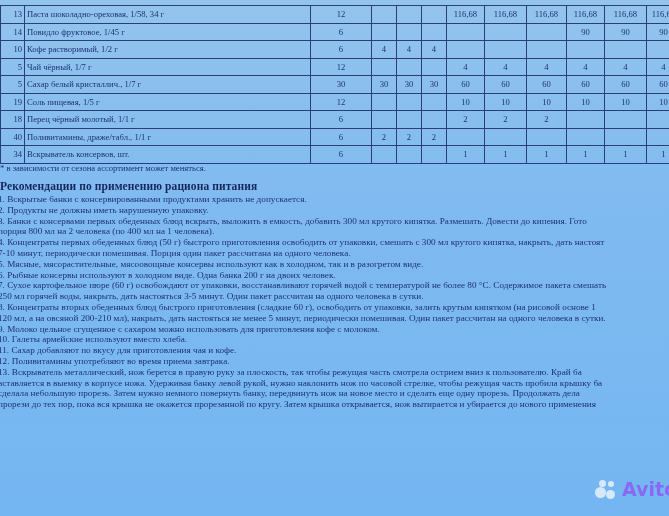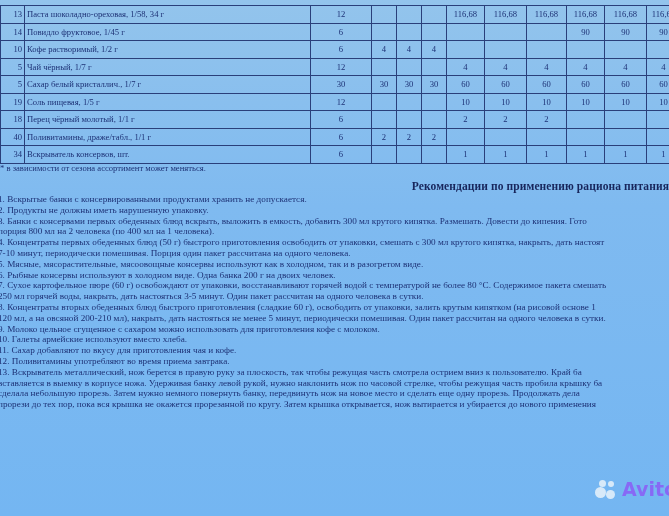--- a/index.html
+++ b/index.html
@@ -22,21 +22,21 @@
       white-space:nowrap; overflow:hidden;
       color:#1d3175;
     }
     td.c-num { text-align:right; }
     td.c-name { text-align:left; padding-left:5px; }
     td.c-v { text-align:center; }
     .footnote {
       position:absolute; left:0; top:163px; font-size:8.6px; color:#1d3175;
     }
     .heading {
-      position:absolute; left:0; width:669px; top:180px; text-align:right;
+      position:absolute; left:0; width:669px; top:180px; text-align:left;
       font-weight:bold; font-size:11.5px; color:#18265c; letter-spacing:0.1px;
     }
     .recs { position:absolute; left:0; top:194px; width:700px; }
     .rec-line {
       font-size:9.2px; line-height:10.8px; white-space:nowrap; color:#1d3175;
       margin-left:-2px;
     }
     .watermark {
       position:absolute; left:595px; top:478px; display:flex; 
       color:#8b5cf6; opacity:0.85;

